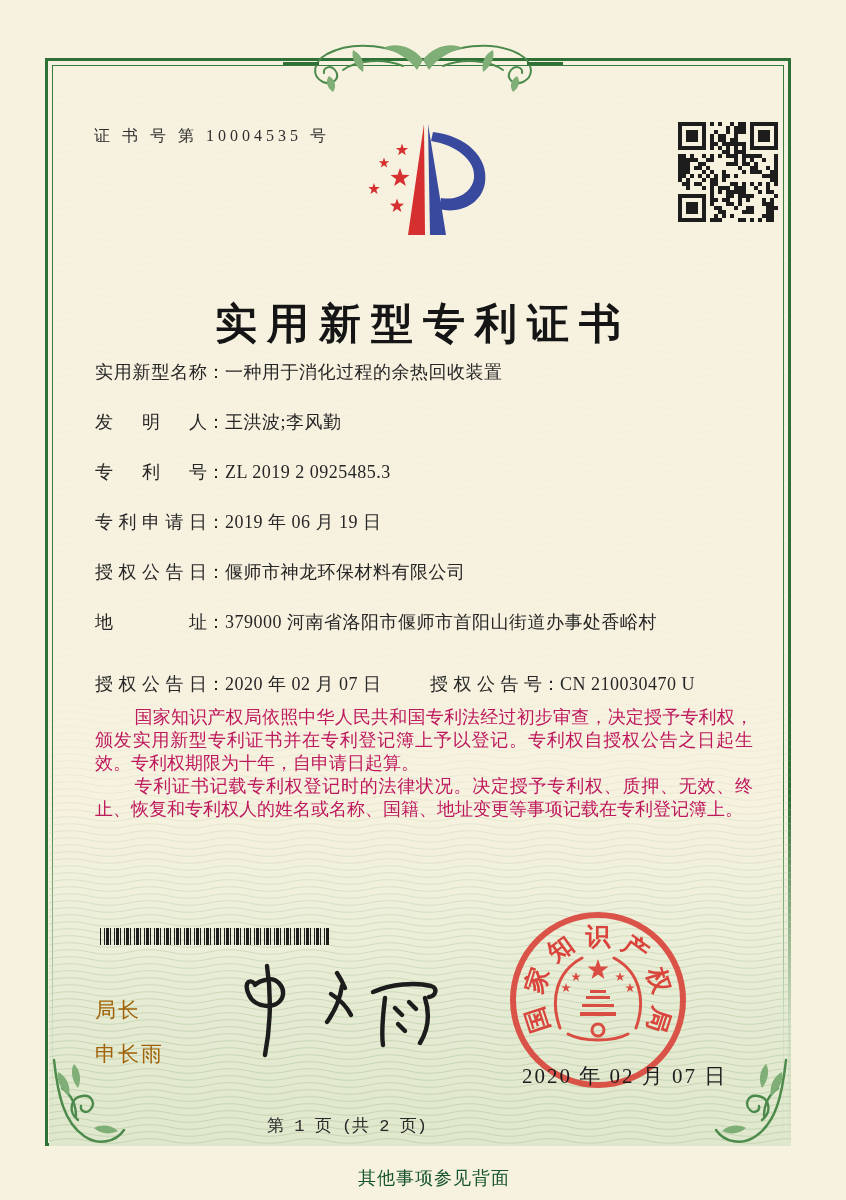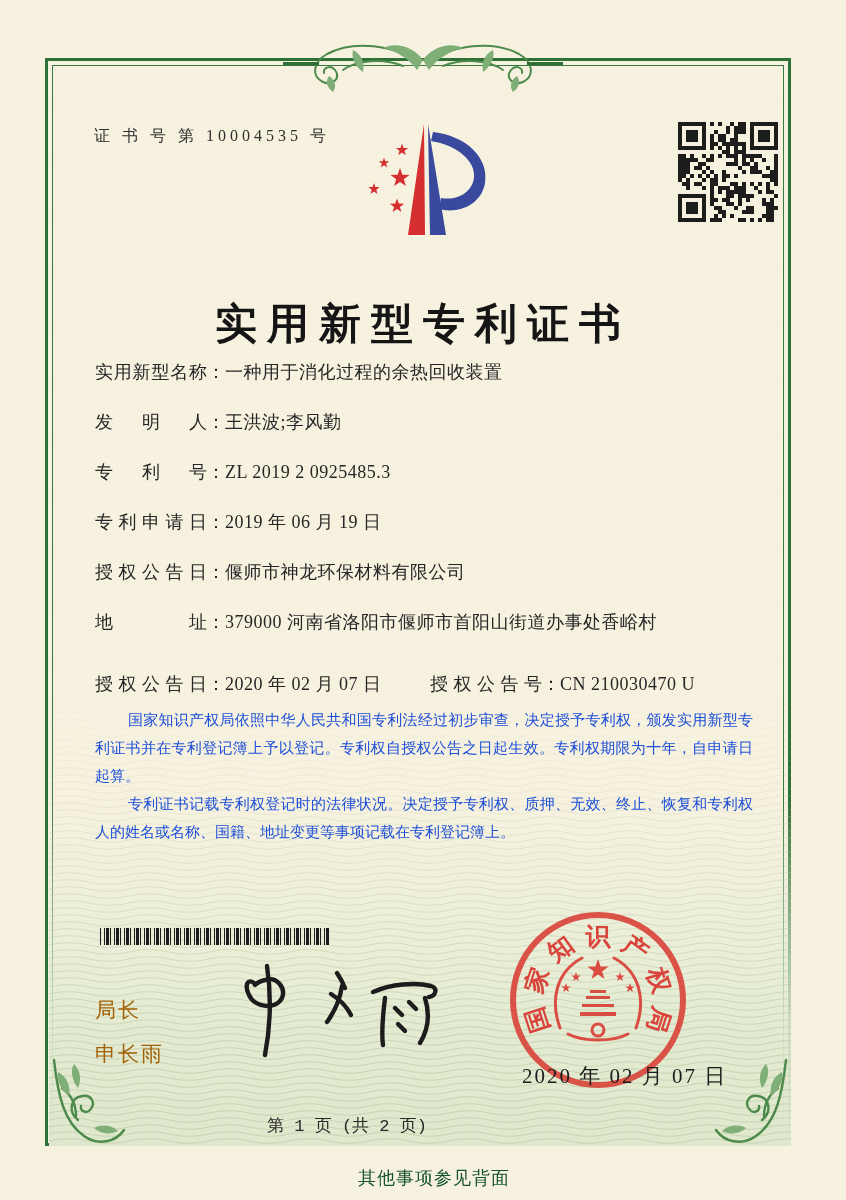--- a/index.html
+++ b/index.html
@@ -48,21 +48,21 @@
     text-align:justify; text-align-last:justify;
   }
   .field-colon{display:inline-block; width:18px;}
   .field-value{letter-spacing:0.5px;}
 
   .grant-row{position:absolute; left:95px; top:672px; width:660px; font-size:18px; white-space:nowrap;}
   .grant-right{position:absolute; left:335px; top:0;}
 
   .paras{
     position:absolute; left:95px; top:706px; width:658px;
-    font-size:15px; line-height:28px; text-align:justify; color:#1d4ed8;
+    font-size:18px; line-height:23px; text-align:justify; color:#be185d;
   }
   .paras p{margin:0; text-indent:2.2em;}
 
   .barcode{position:absolute; left:100px; top:928px;}
 
   .signer{position:absolute; left:95px; top:996px; font-size:21px; letter-spacing:2px; color:#a16207;}
   .signer div{margin-bottom:16px;}
   .signature{position:absolute; left:225px; top:952px;}
 
   .seal{position:absolute; left:498px; top:900px;}

